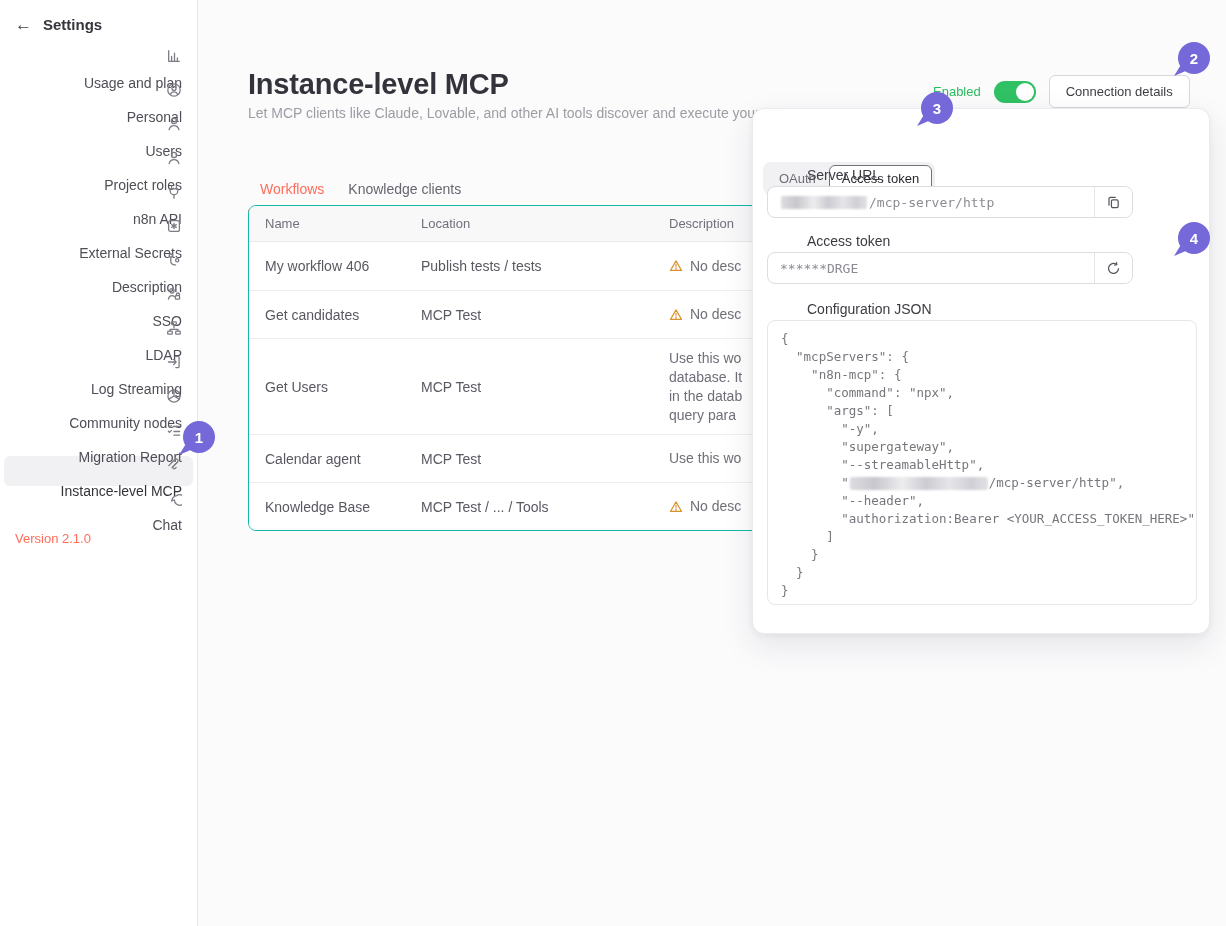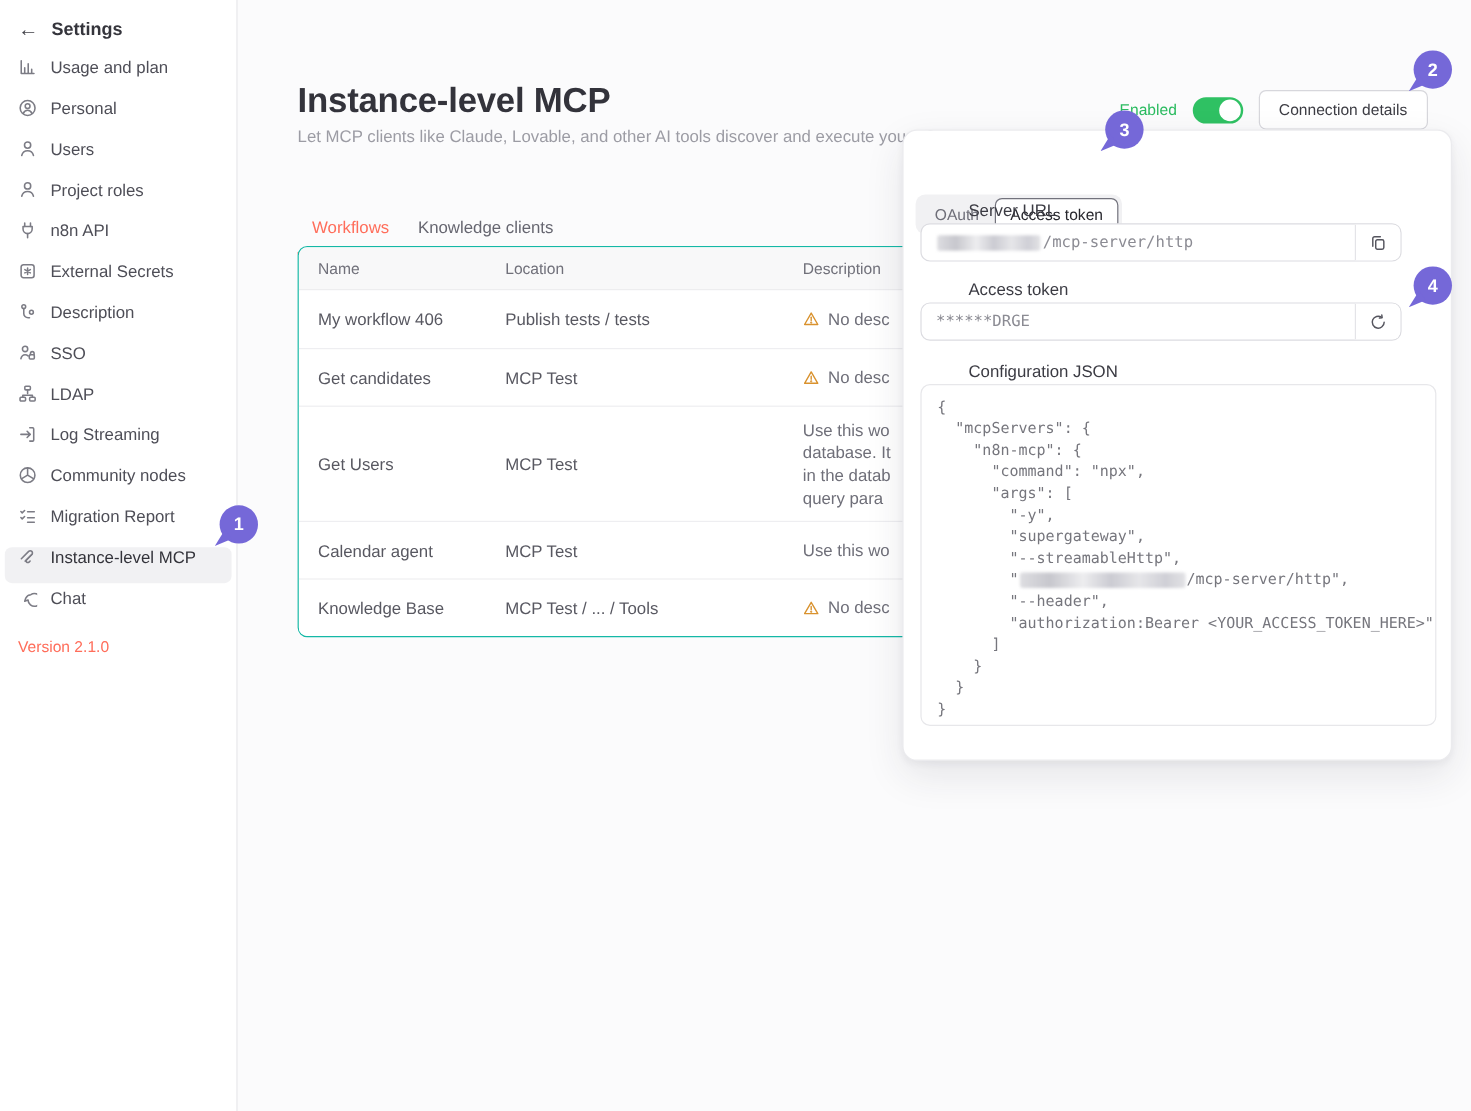--- a/index.html
+++ b/index.html
@@ -7,21 +7,21 @@
   body {
     position:relative; overflow:hidden;
     background:#fbfbfc;
     font-family:"Liberation Sans", sans-serif;
     color:#3f3f46;
   }
   
   .sidebar { position:absolute; left:0; top:0; bottom:0; width:198px; background:#fff; border-right:1px solid #e7e7ea; z-index:2; }
   .sb-head { display:flex; align-items:center; gap:11px; padding:13px 14px 9px 15px; font-size:15px; font-weight:700; color:#35353c; height:44px; }
   .sb-head .back { font-size:17px; font-weight:400; color:#3f3f46; cursor:pointer; line-height:1; }
-  .sb-item { display:flex; align-items:flex-start; gap:11px; height:30px; margin:4px 4px 0 4px; padding:0 11px; border-radius:6px; font-size:14px; color:#4e4e57; cursor:pointer; white-space:nowrap; }
+  .sb-item { display:flex; align-items:flex-end; gap:11px; height:30px; margin:4px 4px 0 4px; padding:0 11px; border-radius:6px; font-size:14px; color:#4e4e57; cursor:pointer; white-space:nowrap;flex-direction:column; }
   .sb-item.active { background:#f1f1f3; color:#33333a; }
   .sb-item svg { flex:0 0 16px; }
   .version { position:absolute; left:15px; top:531px; font-size:13px; color:#ff6d5a; }
   
   .page-title { position:absolute; left:248px; top:68px; font-size:29px; font-weight:600; color:#33333b; letter-spacing:-0.2px; }
   .page-desc { position:absolute; left:248px; top:105px; font-size:14px; color:#9c9ca4; white-space:nowrap; }
   .controls { position:absolute; left:933px; top:75px; display:flex; align-items:center; gap:13px; }
   .enabled-label { font-size:13px; color:#2bbb60; }
   .toggle { position:relative; width:42px; height:22px; border-radius:11px; background:#2fc163; cursor:pointer; }
   .toggle::after { content:""; position:absolute; right:2px; top:2px; width:18px; height:18px; border-radius:50%; background:#fff; }
@@ -41,21 +41,21 @@
   .warn-icon { flex:0 0 14px; display:inline-flex; }
   
   .popover { position:absolute; left:752px; top:108px; width:458px; height:526px; background:#fff; border:1px solid #ebebee; border-radius:12px; box-shadow:0 12px 32px rgba(40,40,60,.10), 0 2px 6px rgba(40,40,60,.05); z-index:10; }
   .segmented { position:absolute; left:10px; top:13px; display:flex; align-items:center; background:#f1f1f3; border-radius:8px; padding:3px; font-size:13px;margin-top:40px; }
   .seg { padding:6px 13px; color:#6e6e78; border-radius:6px; cursor:pointer; white-space:nowrap; }
   .seg.active { background:#fff; border:1px solid #72727c; color:#27272d; font-weight:500; padding:5px 12px; }
   .p-label { position:absolute; left:14px; font-size:14px; color:#3b3b43;margin-left:40px; }
   .lbl-url   { top:58px; }
   .lbl-token { top:124px; }
   .lbl-json  { top:192px; }
-  .field { position:absolute; left:14px; width:401px; height:32px; border:1px solid #dcdce1; border-radius:8px; background:#fff; display:flex; align-items:stretch; overflow:hidden; }
+  .field { position:absolute; left:14px; width:366px; height:32px; border:1px solid #dcdce1; border-radius:8px; background:#fff; display:flex; align-items:stretch; overflow:hidden; }
   .fld-url   { top:77px; }
   .fld-token { top:143px; }
   .field-text { flex:1; display:flex; align-items:center; padding:0 12px; gap:1px; font-family:"DejaVu Sans Mono", monospace; font-size:13px; color:#8b8b93; white-space:nowrap; overflow:hidden; }
   .field-btn { width:38px; border-left:1px solid #e4e4e8; display:flex; align-items:center; justify-content:center; cursor:pointer; background:#fff; }
   .codebox { position:absolute; left:14px; top:211px; width:430px; height:285px; border:1px solid #e7e7ea; border-radius:8px; padding:9px 13px; font-family:"DejaVu Sans Mono", monospace; font-size:12.5px; line-height:18px; color:#76767d; white-space:pre; overflow:hidden; }
   .redacted { display:inline-block; height:13px; border-radius:2px; vertical-align:middle; margin:0 1px;
     background:linear-gradient(90deg,#dddde1 0%,#c7c7cd 18%,#ededef 38%,#cbcbd2 55%,#e6e6e9 72%,#cfcfd6 88%,#e2e2e5 100%);
     filter:blur(1.3px); }
   
   .badge { position:absolute; width:32px; height:32px; border-radius:50%; background:#7568d8; color:#fff; font-size:15px; font-weight:700; display:flex; align-items:center; justify-content:center; z-index:20; }

